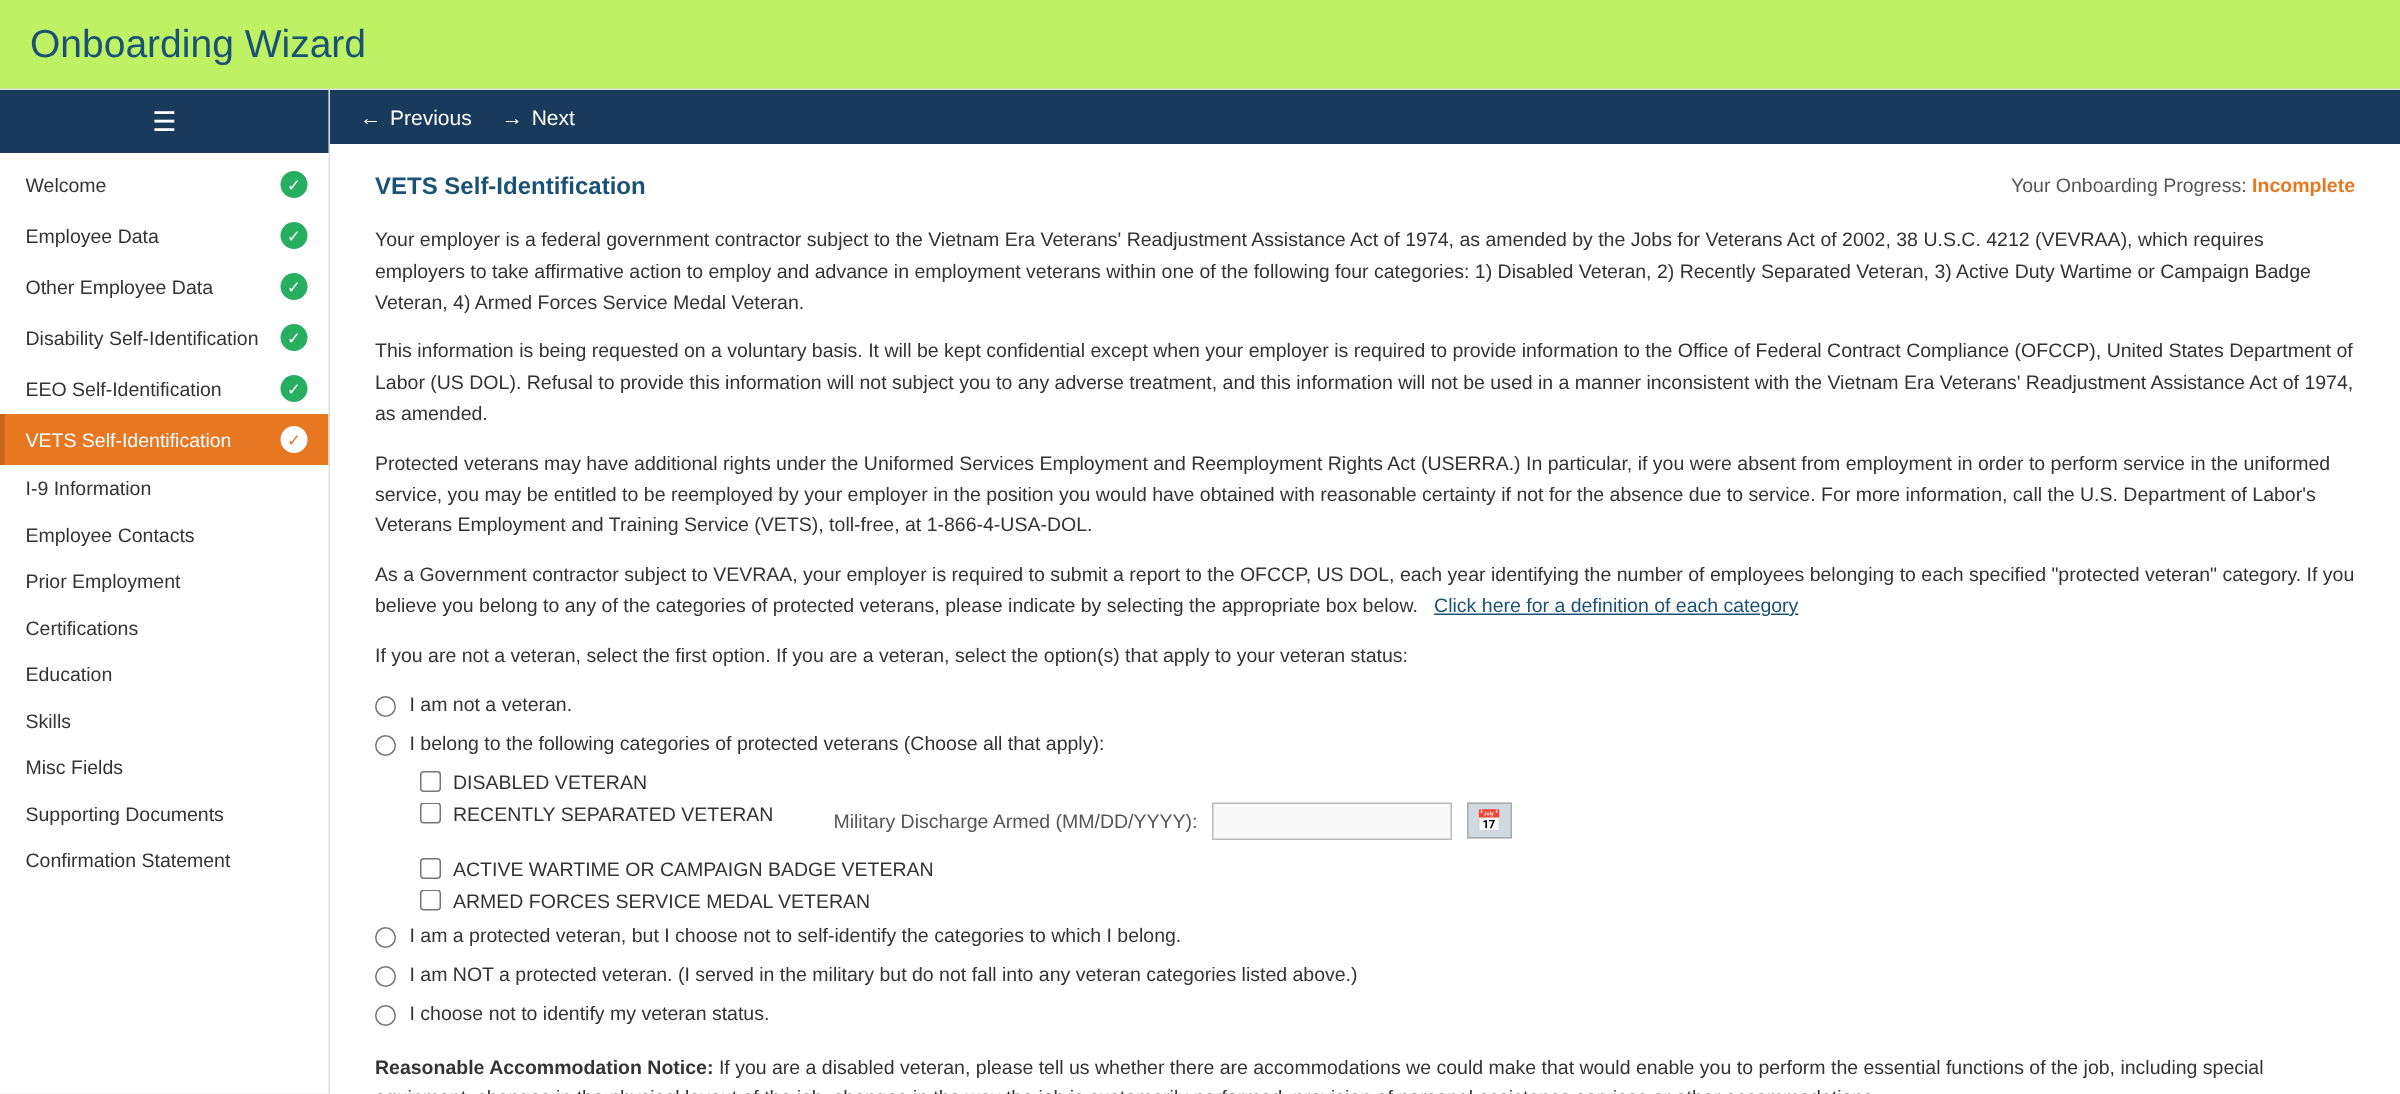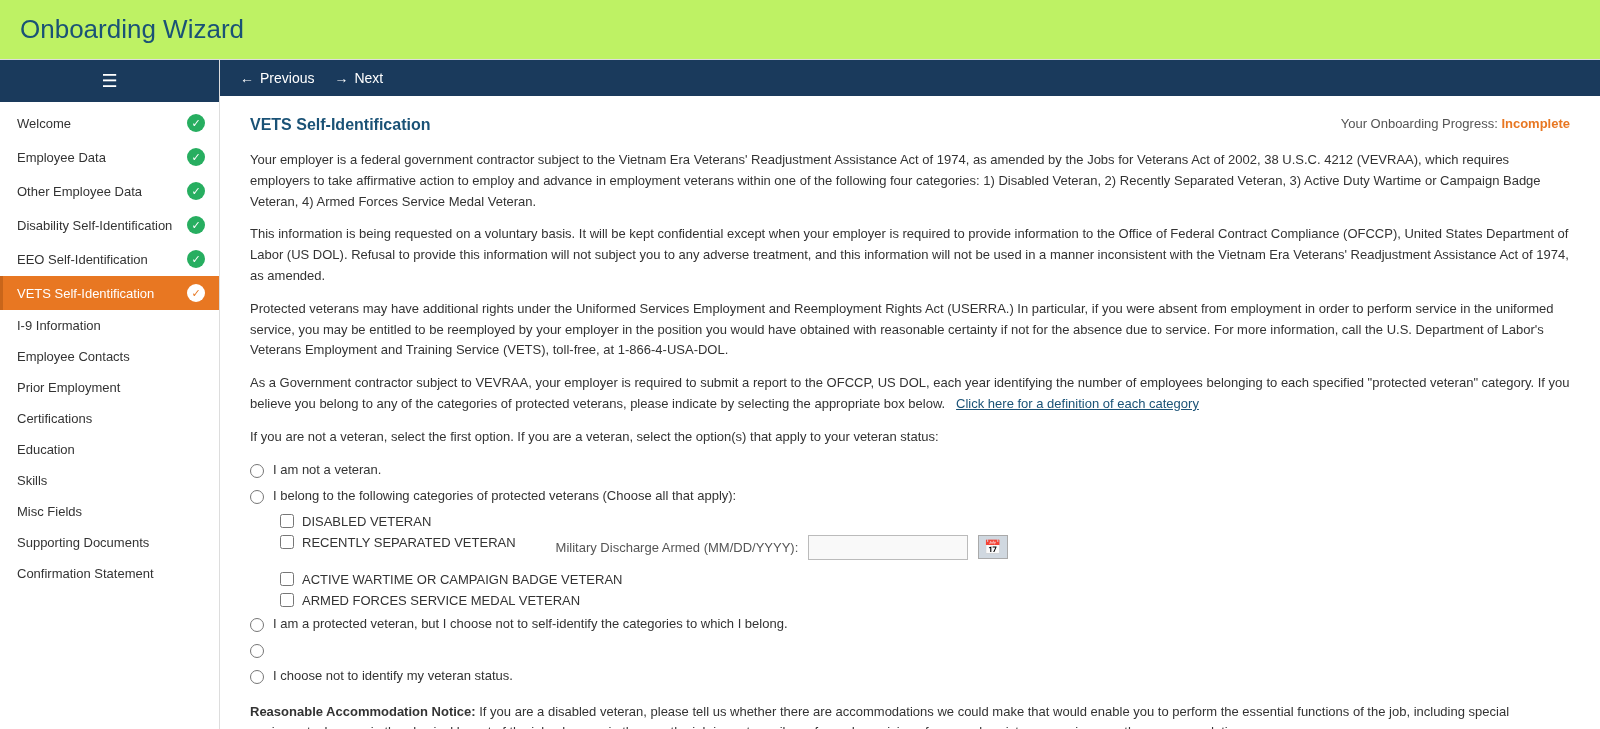--- a/index.html
+++ b/index.html
@@ -365,20 +365,21 @@
           </div>
         </div>
 
         <div class="radio-option">
           <input type="radio" name="veteran_status" id="opt3" style="">
           <label for="opt3">I am a protected veteran, but I choose not to self-identify the categories to which I belong.</label>
         </div>
 
         <div class="radio-option">
           <input type="radio" name="veteran_status" id="opt4" style="">
+          <label for="opt4">I am NOT a protected veteran. (I served in the military but do not fall into any veteran categories listed above.)</label>
         </div>
 
         <div class="radio-option">
           <input type="radio" name="veteran_status" id="opt5" style="">
           <label for="opt5">I choose not to identify my veteran status.</label>
         </div>
 
       </div>
 
       <div class="notice-block">

